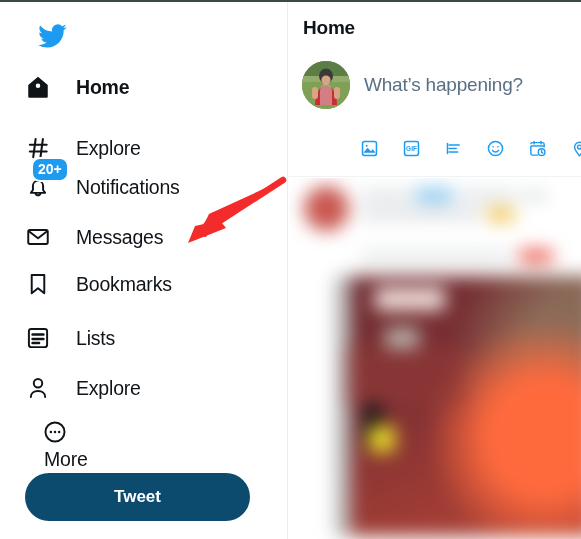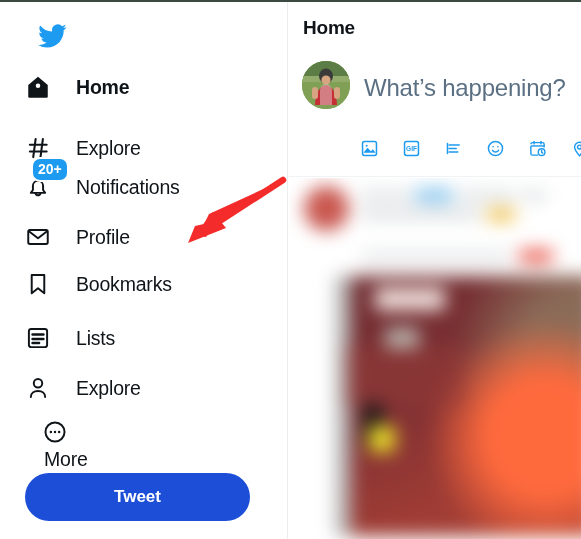--- a/index.html
+++ b/index.html
@@ -70,21 +70,21 @@
     padding: 3px 5px 4px 5px;
     border-radius: 9px;
     border: 2px solid #fff;
     white-space: nowrap;
   }
 
   #tweet-button {
     position: absolute;
     left: 25px; top: 471px;
     width: 225px; height: 48px;
-    background: #1d4ed8;
+    background: #0c4a6e;
     border: none;
     border-radius: 24px;
     color: #ffffff;
     font-size: 17px;
     font-weight: bold;
     font-family: "Liberation Sans", sans-serif;
     cursor: pointer;
   }
 
   
@@ -115,21 +115,21 @@
     width: 48px; height: 48px;
     border-radius: 50%;
     overflow: hidden;
     background: #7d9a55;
     cursor: pointer;
   }
   #compose-avatar svg { display: block; width: 48px; height: 48px; }
   #compose-placeholder {
     position: absolute;
     left: 75px; top: 22px;
-    font-size: 24px;
+    font-size: 19px;
     color: #5b7083;
     letter-spacing: -0.2px;
     cursor: text;
   }
   #compose-actions {
     position: absolute;
     left: 70px; top: 136px;
     display: flex;
     align-items: center;
     gap: 22px;
@@ -254,21 +254,21 @@
       <span class="nav-label">Notifications</span>
     </div>
 
     <div class="nav-item" style="top:213px;">
       <span class="nav-icon">
         <svg width="26" height="26" viewBox="0 0 24 24" fill="none" stroke="#0f1419" stroke-width="1.8" stroke-linejoin="round">
           <rect x="3" y="5.6" width="18" height="12.8" rx="1.6"></rect>
           <path d="M3.6 6.6 12 13.1l8.4-6.5" stroke-linecap="round"></path>
         </svg>
       </span>
-      <span class="nav-label">Profile</span>
+      <span class="nav-label">Messages</span>
     </div>
 
     <div class="nav-item" style="top:260px;">
       <span class="nav-icon">
         <svg width="26" height="26" viewBox="0 0 24 24" fill="none" stroke="#0f1419" stroke-width="1.8" stroke-linejoin="round">
           <path d="M6.2 3.6h11.6v17l-5.8-4.6-5.8 4.6z"></path>
         </svg>
       </span>
       <span class="nav-label">Bookmarks</span>
     </div>

